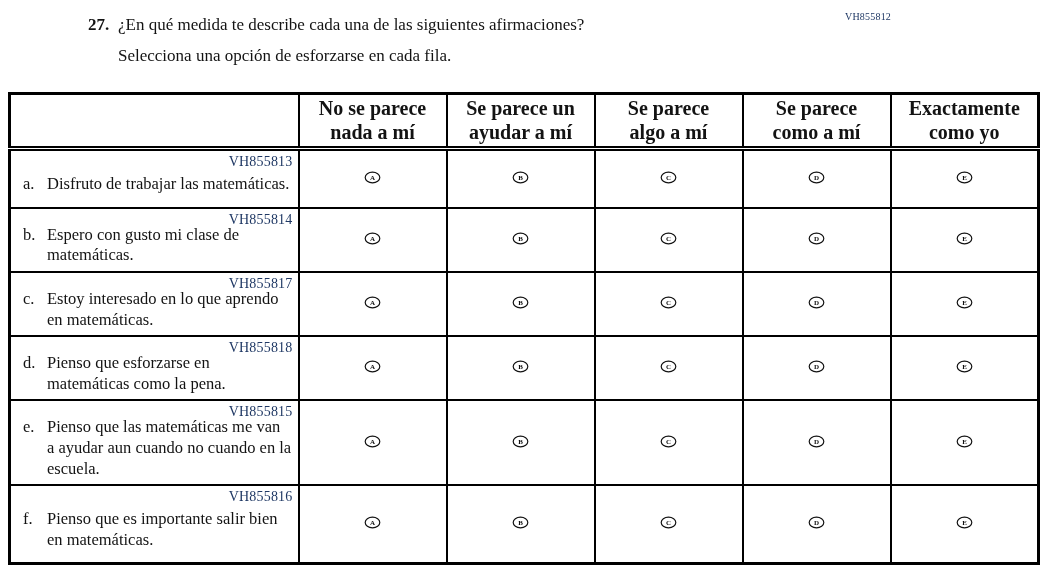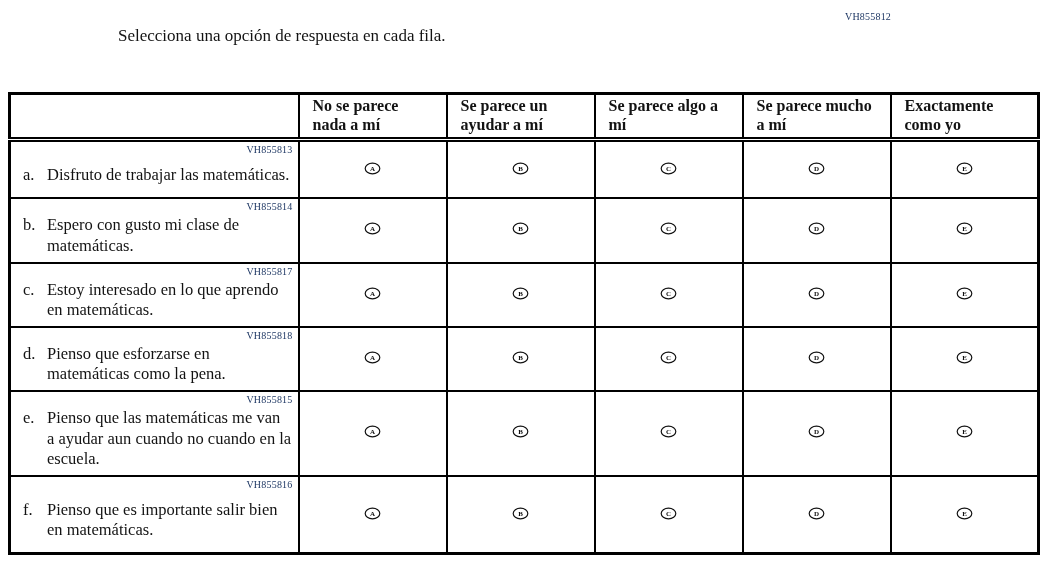--- a/index.html
+++ b/index.html
@@ -52,23 +52,23 @@
     table-layout: fixed;
     border: 3px solid #000;
   }
   table.matrix th, table.matrix td {
     border: 2px solid #000;
     background: #ffffff;
   }
   thead th {
     height: 45px;
     border-bottom: 5px double #000 !important;
-    font-size: 16px;
+    font-size: 20px;
     font-weight: bold;
-    text-align: left;
+    text-align: center;
     vertical-align: middle;
     line-height: 1.18;
     padding: 2px 13px;
   }
   tbody tr:nth-child(1) td { height: 59px; }
   tbody tr:nth-child(2) td { height: 63px; }
   tbody tr:nth-child(3) td { height: 63px; }
   tbody tr:nth-child(4) td { height: 64px; }
   tbody tr:nth-child(5) td { height: 83px; margin-top: 41px; }
   tbody tr:nth-child(6) td { height: 78px; }
@@ -77,21 +77,21 @@
     position: relative;
     vertical-align: middle;
     padding: 16px 6px 5px 12px;
     font-size: 16.5px;
     line-height: 1.25;
   }
   .row-code {
     position: absolute;
     top: 2px;
     right: 5px;
-    font-size: 10px;
+    font-size: 14px;
     color: #1f3864;
     letter-spacing: 0.2px;
   }
   .stmt { display: flex; }
   .stmt-letter {
     flex: 0 0 24px;
   }
   .stmt-text { flex: 1; }
 
   td.opt-cell {
@@ -112,41 +112,44 @@
   }
 </style>
 </head>
 <body>
 
 <div class="page">
 
   <div class="accession-code-top">VH855812</div>
 
   <div class="question-block">
+    <div class="question-line">
+      <span class="question-number">27.</span><span>¿En qué medida te describe cada una de las siguientes afirmaciones?</span>
+    </div>
     <div class="instruction-line">
-      <span>Selecciona </span><span class="bold">una</span><span> opción de respuesta en cada fila.</span>
+      <span>Selecciona </span><span class="bold">una</span><span> opción de esforzarse en cada fila.</span>
     </div>
   </div>
 
   <table class="matrix">
     <colgroup>
       <col style="width:289px">
       <col style="width:148px">
       <col style="width:148px">
       <col style="width:148px">
       <col style="width:148px">
       <col style="width:148px">
     </colgroup>
     <thead>
       <tr>
         <th></th>
         <th>No se parece nada a mí</th>
         <th>Se parece un ayudar a mí</th>
         <th>Se parece algo a mí</th>
-        <th>Se parece mucho a mí</th>
+        <th>Se parece como a mí</th>
         <th>Exactamente como yo</th>
       </tr>
     </thead>
     <tbody>
         <tr>
       <td class="stmt-cell">
         <span class="row-code">VH855813</span>
         <div class="stmt">
           <span class="stmt-letter">a.</span>
           <span class="stmt-text">Disfruto de trabajar las matemáticas.</span>

